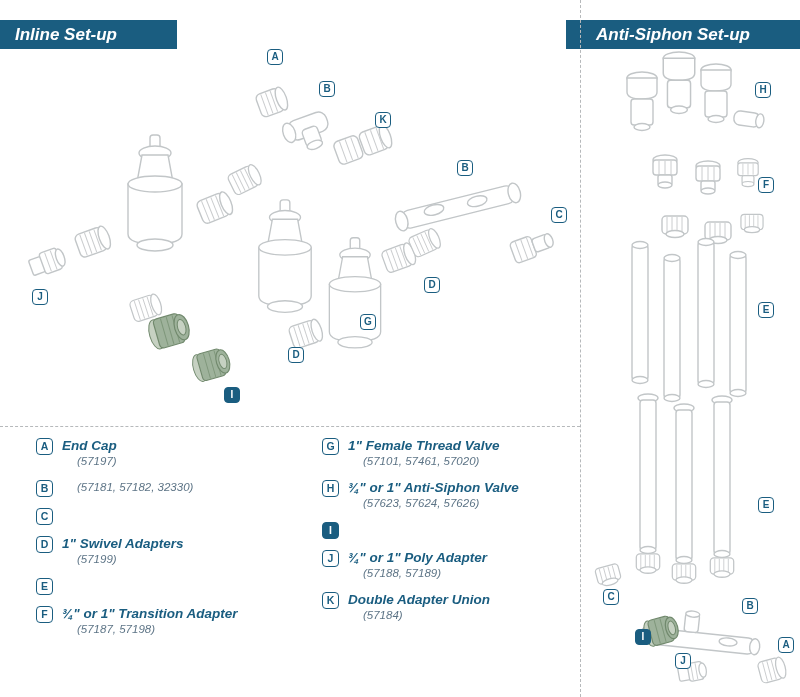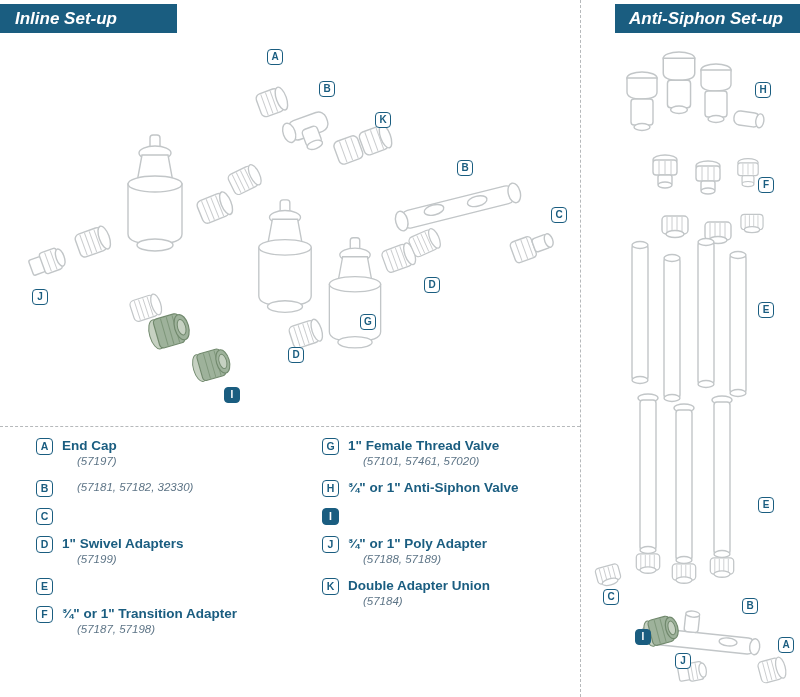--- a/index.html
+++ b/index.html
@@ -1,24 +1,24 @@
 <!DOCTYPE html>
 <html><head>
 <meta charset="utf-8">
 <style>
   :root { --blue:#1a5d80; }
   * { margin:0; padding:0; box-sizing:border-box; }
   html,body { background:#fff; }
   body { width:800px; height:697px; font-family:"Liberation Sans",sans-serif; position:relative; overflow:hidden; }
   .page { position:absolute; left:0; top:0; width:800px; height:697px; background:#fff; }
 
-  .banner { position:absolute; top:4px; height:29px; background:var(--blue); color:#fff;
+  .banner { position:absolute; top:20px; height:29px; background:var(--blue); color:#fff;
             font-style:italic; font-weight:bold; font-size:17px; display:flex; align-items:center; }
   .banner-left  { left:0; width:177px; padding-left:15px; }
-  .banner-right { right:0; width:185px; padding-left:14px; }
+  .banner-right { right:0; width:234px; padding-left:30px; }
 
   .v-divider { position:absolute; left:580px; top:0; height:697px; width:0; border-left:1px dashed #b6b9bb; }
   .h-divider { position:absolute; left:0; top:426px; width:580px; height:0; border-top:1px dashed #b6b9bb; }
 
   .art { position:absolute; }
   svg .ln   { fill:#fff;    stroke:#c2c6c8; stroke-width:1.4; }
   svg .ln2  { fill:none;    stroke:#caccce; stroke-width:1; }
   svg .grn  { fill:#9eb29b; stroke:#71896d; stroke-width:1.2; }
   svg .grnl { fill:#c6d1c2; stroke:#71896d; stroke-width:1; }
   svg .grnr { fill:none;    stroke:#7f977b; stroke-width:1; }
@@ -30,21 +30,21 @@
 
   .legend { position:absolute; left:0; top:438px; width:580px; height:259px; }
   .legend-col { position:absolute; top:0; }
   .legend-col.left  { left:36px;  width:268px; }
   .legend-col.right { left:322px; width:250px; }
   .legend-row { display:flex; gap:9px; margin-bottom:11px; align-items:flex-start; }
   .badge { flex:0 0 auto; width:17px; height:17px; border:1.6px solid var(--blue); border-radius:4px;
            background:#fff; color:var(--blue); font-size:10.5px; font-weight:bold;
            display:flex; align-items:center; justify-content:center; line-height:1; }
   .badge.filled { background:var(--blue); color:#fff; }
-  .part-name { font-size:13.5px; font-weight:bold; color:var(--blue); line-height:1.2; }
+  .part-name { font-size:13.5px; font-weight:bold; color:var(--blue); line-height:1.2;font-style:italic; }
   .part-nums { font-size:11.5px; font-style:italic; color:#5d7486; margin-top:1px; line-height:1.2;margin-left:15px; }
 </style>
 </head>
 <body>
 
 <div class="page">
 
   <div class="banner banner-left">
     <span>Inline Set-up</span>
   </div>
@@ -345,20 +345,21 @@
         <span class="badge">G</span>
         <div>
             <div class="part-name">1" Female Thread Valve</div>
              <div class="part-nums">(57101, 57461, 57020)</div>
           </div>
       </div>
       <div class="legend-row">
         <span class="badge">H</span>
         <div>
             <div class="part-name">¾" or 1" Anti-Siphon Valve</div>
+             <div class="part-nums">(57623, 57624, 57626)</div>
           </div>
       </div>
       <div class="legend-row">
         <span class="badge filled">I</span>
       </div>
       <div class="legend-row">
         <span class="badge">J</span>
         <div>
             <div class="part-name">¾" or 1" Poly Adapter</div>
              <div class="part-nums">(57188, 57189)</div>

